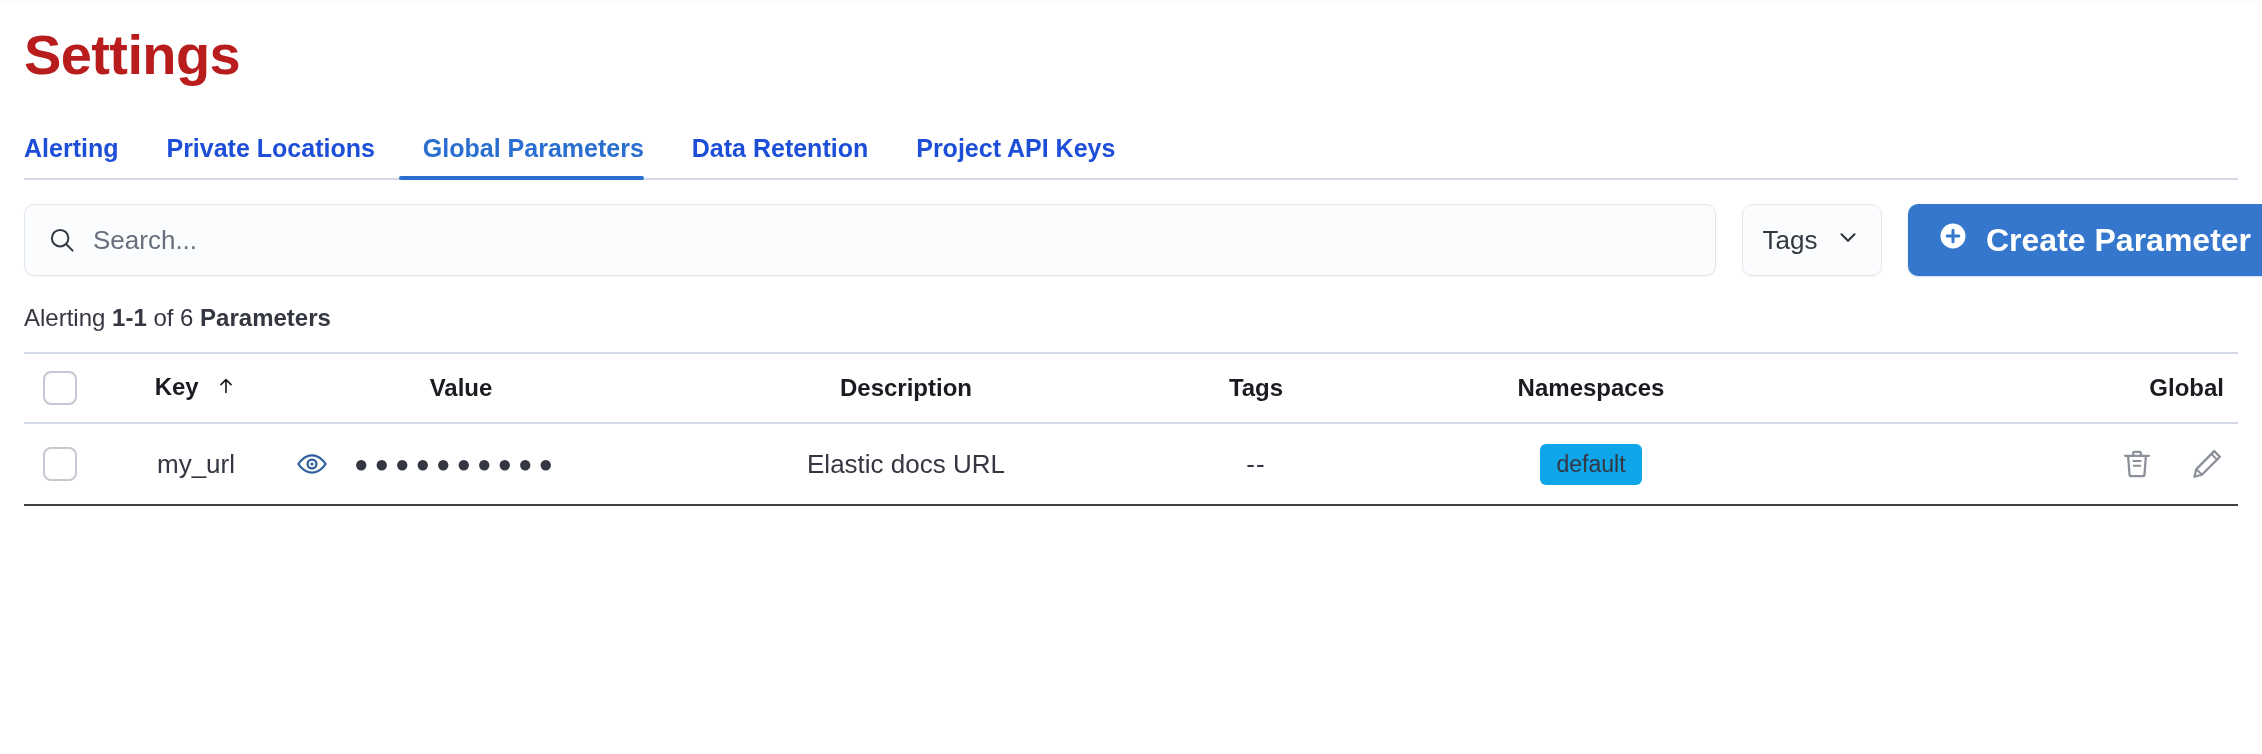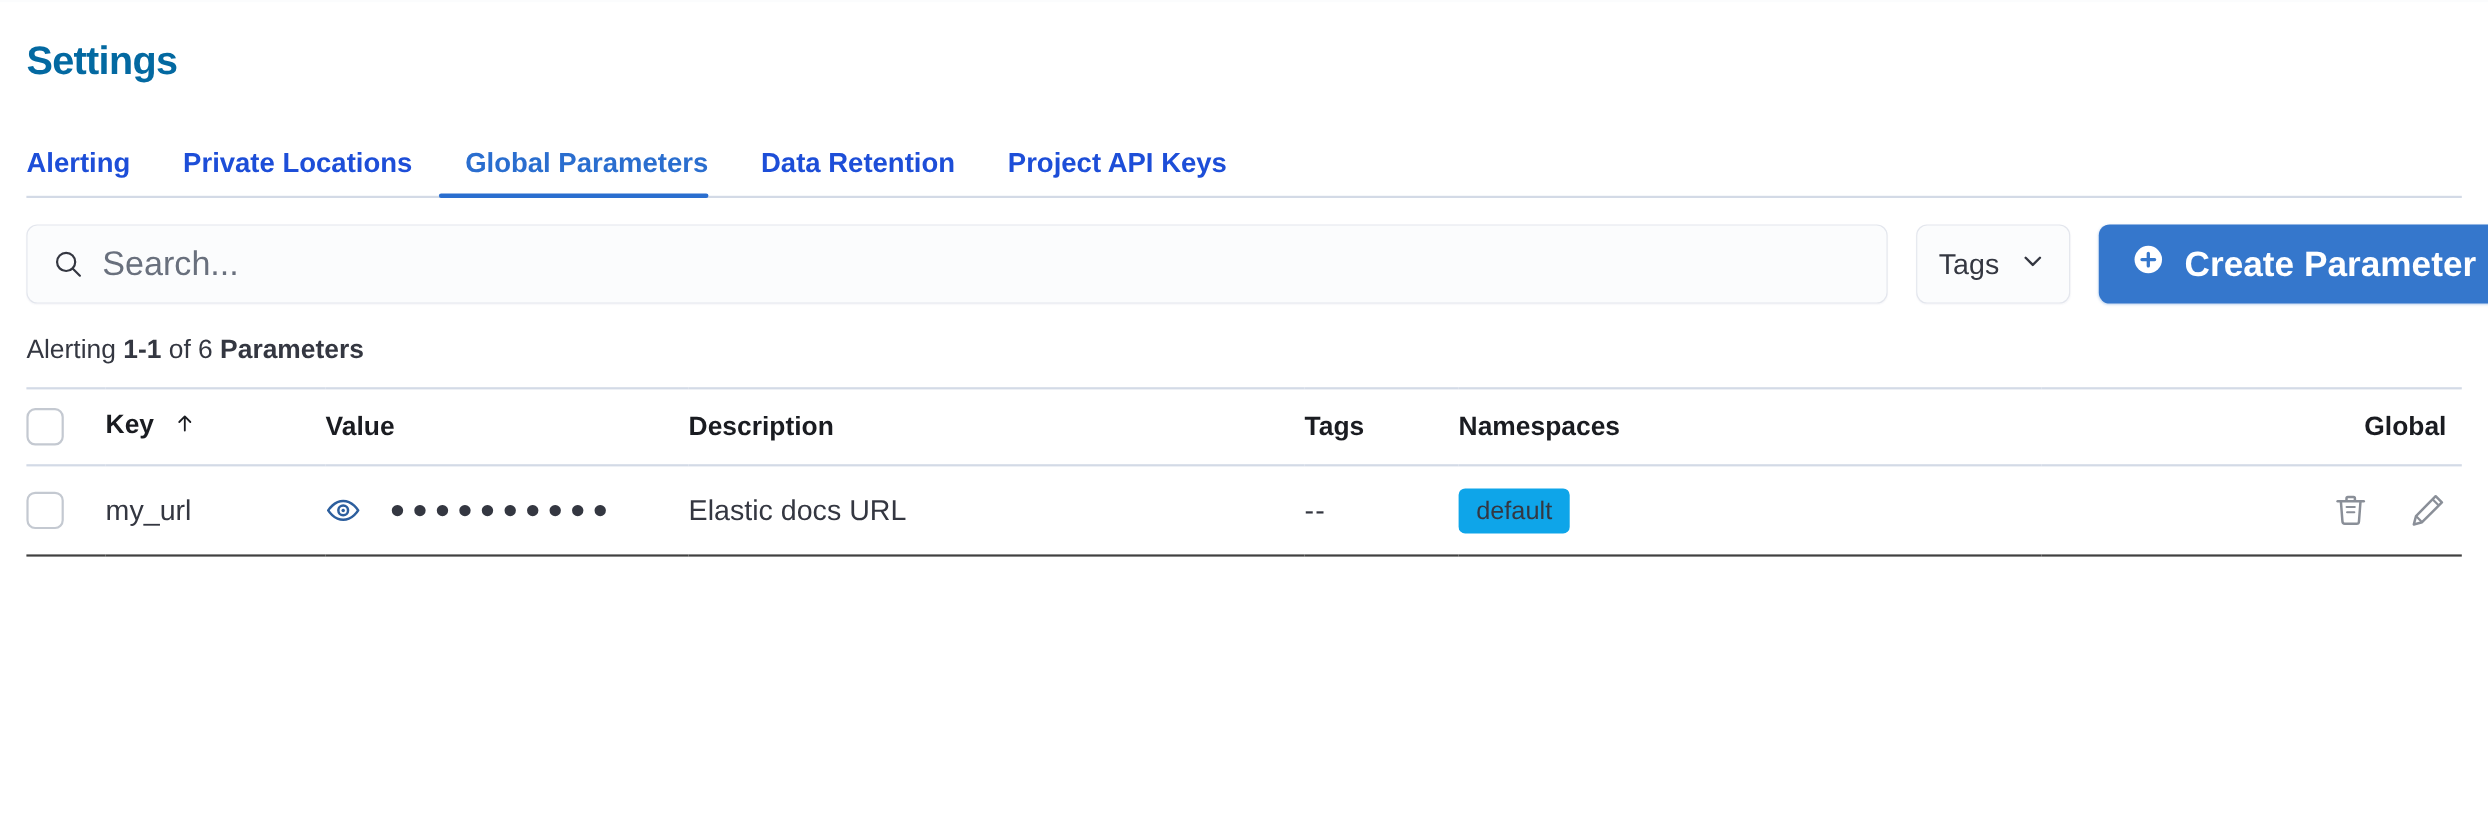--- a/index.html
+++ b/index.html
@@ -20,25 +20,25 @@
     position: relative;
     width: 2262px;
     height: 754px;
     box-sizing: border-box;
     padding: 0 24px;
     border-top: 2px solid #fbfcfd;
   }
 
   
   .page-title {
-    font-size: 36px;
+    font-size: 56px;
     line-height: 62px;
     font-weight: 700;
     letter-spacing: -0.6px;
-    color: #0369a1;
+    color: #b91c1c;
     margin: 0;
     padding-top: 22px;
   }
 
   
   .tabs {
     margin-top: 34px;
     display: flex;
     align-items: flex-end;
     gap: 0;
@@ -106,21 +106,21 @@
     padding: 0 22px;
     box-sizing: border-box;
     box-shadow: 0 1px 1px rgba(152,162,179,0.07);
   }
   .search-icon { flex: 0 0 auto; margin-right: 16px; display:flex; }
   .search-input {
     border: 0;
     outline: 0;
     background: transparent;
     font-family: "Liberation Sans", sans-serif;
-    font-size: 31px;
+    font-size: 26px;
     color: #343741;
     width: 100%;
     padding: 0;
   }
   .search-input::placeholder { color: #69707d; opacity: 1; }
 
   .tags-btn {
     margin-left: 26px;
     flex: 0 0 140px;
     display: flex;
@@ -166,21 +166,21 @@
   .showing b { font-weight: 700; }
 
   
   .tbl {
     margin-top: 20px;
     width: 100%;
     border-collapse: collapse;
     table-layout: fixed;
   }
   .tbl th, .tbl td {
-    text-align: left;
+    text-align: center;
     padding: 0;
     vertical-align: middle;
   }
   .tbl thead th {
     border-top: 2px solid #d3dae6;
     border-bottom: 2px solid #d3dae6;
     height: 68px;
     font-size: 24px;
     font-weight: 700;
     color: #1a1c21;

